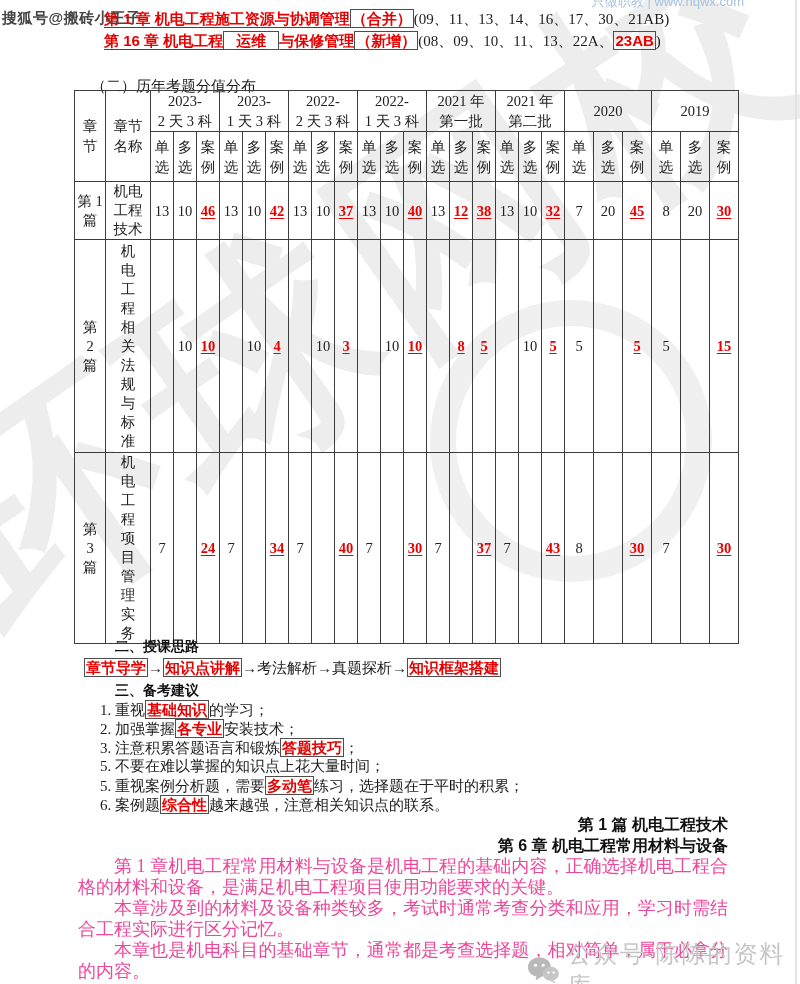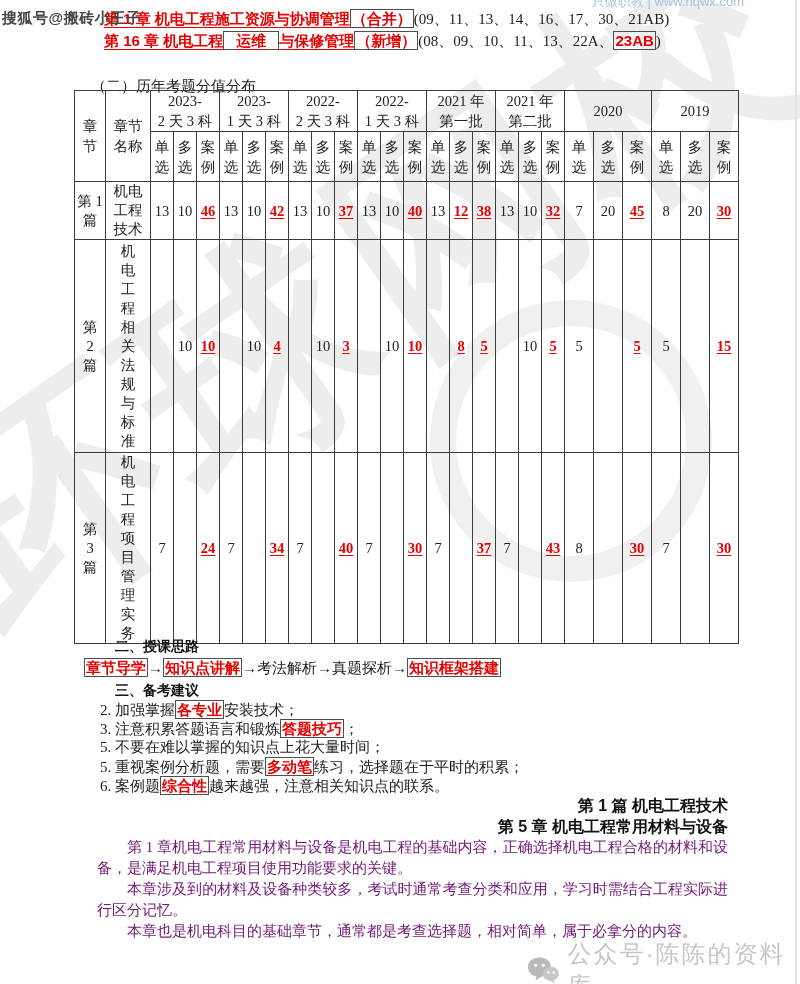--- a/index.html
+++ b/index.html
@@ -41,21 +41,21 @@
   
   .sections{position:absolute;top:636px;left:78px;width:650px;z-index:5;font-size:15px;}
   .sec-title{font-family:"Liberation Sans",sans-serif;font-weight:bold;font-size:14px;
     margin-left:37px;height:20px;line-height:20px;color:#111;}
   .flow-line{margin:1px 0 1px 6px;height:22px;line-height:22px;}
   .advice-item{margin-left:22px;height:19px;line-height:19px;}
   .center-title{text-align:right;font-family:"Liberation Sans",sans-serif;font-weight:bold;
     font-size:16px;height:21px;line-height:21px;color:#111;}
   .tips-title{font-family:"Liberation Sans",sans-serif;font-weight:bold;font-size:15.5px;
     margin-left:6px;height:20px;line-height:20px;color:#111;}
-  .para{font-size:15px;line-height:21px;text-indent:2em;text-align:justify;color:#701a75;margin-left:19px;}
+  .para{font-size:18px;line-height:21px;text-indent:2em;text-align:justify;color:#ec4899;}
 </style>
 </head>
 <body>
 
 <div id="page">
 
   <div class="wm-center">环球网校</div>
   <div class="wm-ring"></div>
 
   <div class="wm-topleft">搜狐号@搬砖小王子</div>
@@ -280,27 +280,28 @@
           <td></td>
           <td><span class="red">30</span></td>
         </tr>
       </tbody>
     </table>
 
   <div class="sections">
     <div class="sec-title">二、授课思路</div>
     <div class="flow-line"><span class="s-rb">章节导学</span><span class="s-k">→</span><span class="s-rb">知识点讲解</span><span class="s-k">→考法解析→真题探析→</span><span class="s-rb">知识框架搭建</span></div>
     <div class="sec-title">三、备考建议</div>
+    <div class="advice-item"><span class="s-k">1. 重视</span><span class="s-rb">基础知识</span><span class="s-k">的学习；</span></div>
     <div class="advice-item"><span class="s-k">2. 加强掌握</span><span class="s-rb">各专业</span><span class="s-k">安装技术；</span></div>
     <div class="advice-item"><span class="s-k">3. 注意积累答题语言和锻炼</span><span class="s-rb">答题技巧</span><span class="s-k">；</span></div>
     <div class="advice-item"><span class="s-k">5. 不要在难以掌握的知识点上花大量时间；</span></div>
     <div class="advice-item"><span class="s-k">5. 重视案例分析题，需要</span><span class="s-rb">多动笔</span><span class="s-k">练习，选择题在于平时的积累；</span></div>
     <div class="advice-item"><span class="s-k">6. 案例题</span><span class="s-rb">综合性</span><span class="s-k">越来越强，注意相关知识点的联系。</span></div>
     <div class="center-title">第 1 篇 机电工程技术</div>
-    <div class="center-title">第 5 章 机电工程常用材料与设备</div>
+    <div class="center-title">第 6 章 机电工程常用材料与设备</div>
     <div class="para">第 1 章机电工程常用材料与设备是机电工程的基础内容，正确选择机电工程合格的材料和设备，是满足机电工程项目使用功能要求的关键。</div>
     <div class="para">本章涉及到的材料及设备种类较多，考试时通常考查分类和应用，学习时需结合工程实际进行区分记忆。</div>
     <div class="para">本章也是机电科目的基础章节，通常都是考查选择题，相对简单，属于必拿分的内容。</div>
   </div>
 
   <div class="wm-bottom">
     <svg width="34" height="30" viewBox="0 0 34 30">
       <ellipse cx="13" cy="12" rx="12" ry="10.5" fill="#b9b9b9"></ellipse>
       <circle cx="9" cy="10" r="1.6" fill="#fff"></circle>
       <circle cx="17" cy="10" r="1.6" fill="#fff"></circle>

